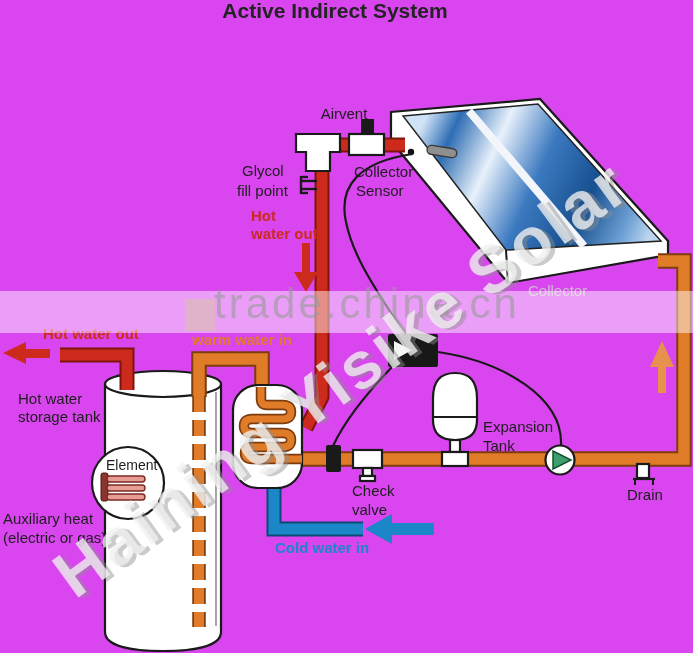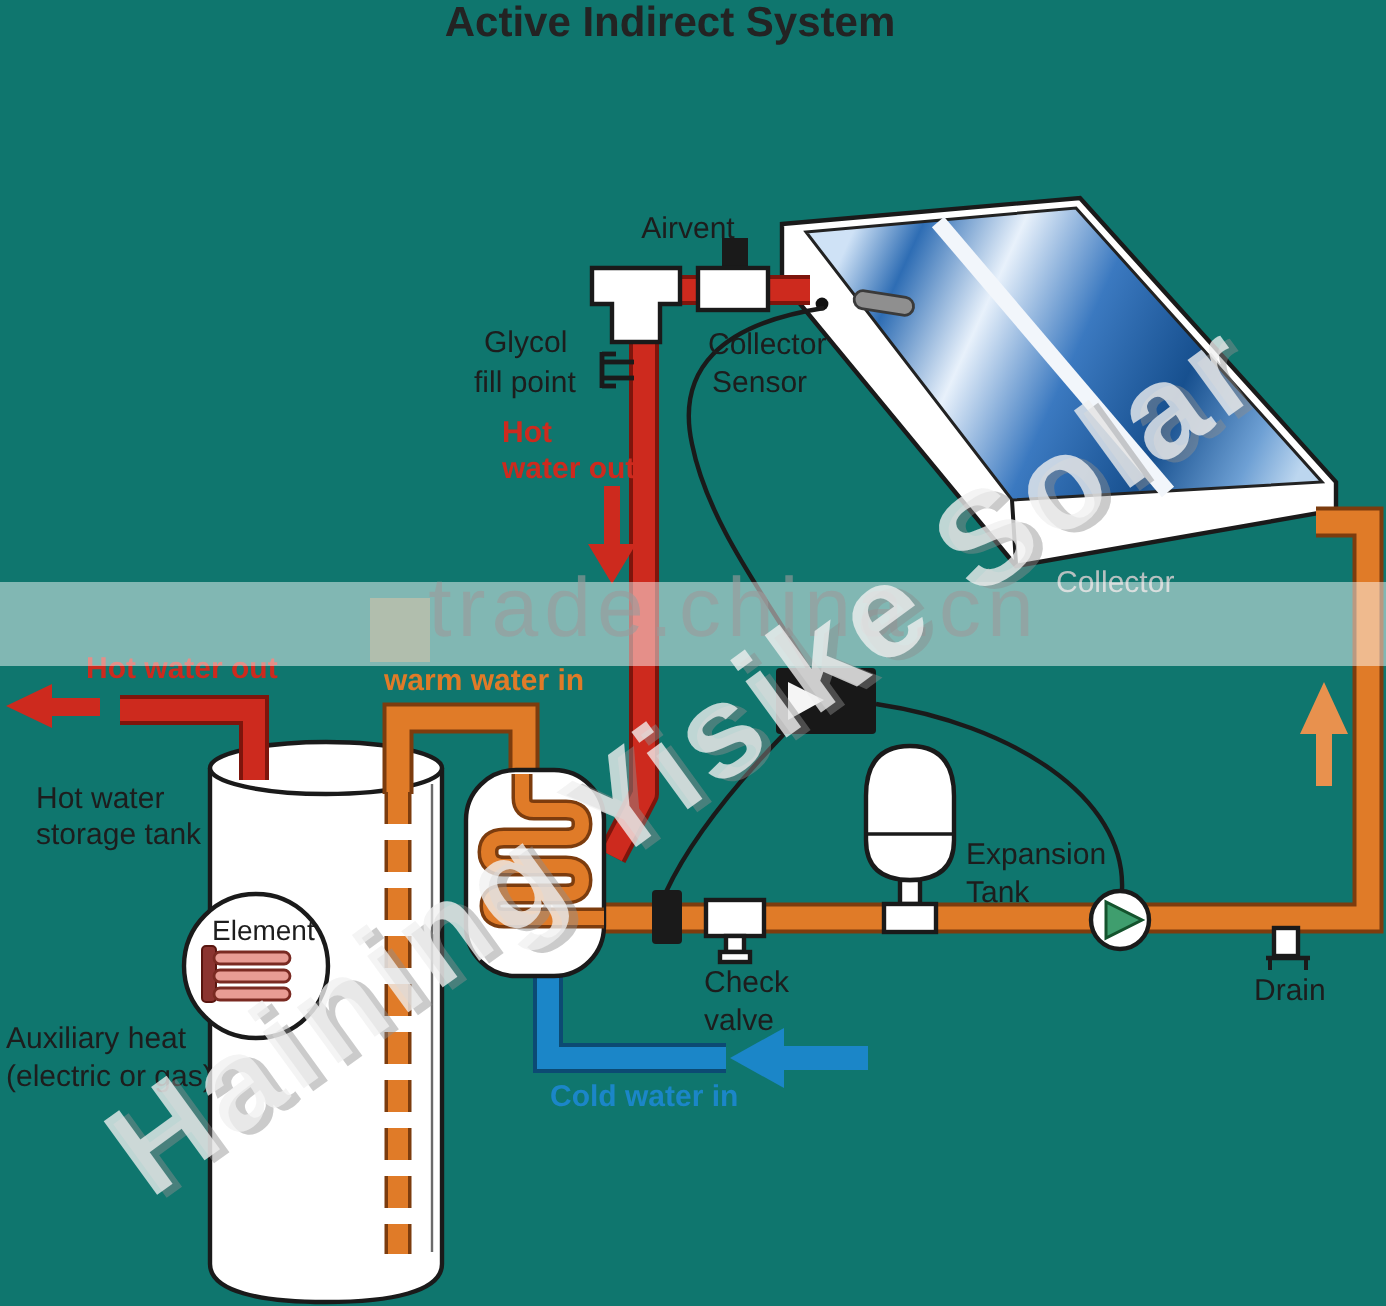--- a/index.html
+++ b/index.html
@@ -1,16 +1,16 @@
 <!DOCTYPE html>
 <html style="--hot-red: #cd2a1e; --warm-orange: #e07b28; --cold-blue: #1b86c8; --pump-green: #3f9e6e; --panel-blue: #2b6cb8; --watermark-gray: #9b9b9b;"><head>
 <meta charset="utf-8">
 <style>
   html,body{margin:0;padding:0;background:#ffffff;}
-  .stage{position:relative;width:693px;height:653px;background:#0f766e;overflow:hidden;
+  .stage{position:relative;width:693px;height:653px;background:#d946ef;overflow:hidden;
          font-family:"Liberation Sans",sans-serif;text-align:center;}
   svg{display:block;}
   
   text{font-family:"Liberation Sans",sans-serif;}
   .title{font-size:21px;font-weight:bold;fill:#232323;}
   .lbl{font-size:15px;fill:#1d1d1d;}
   .lbl-sm{font-size:14px;fill:#1d1d1d;}
   .lbl-hot{font-size:15px;font-weight:bold;fill:var(--hot-red,#cd2a1e);}
   .lbl-warm{font-size:15px;font-weight:bold;fill:var(--warm-orange,#e07b28);}
   .lbl-cold{font-size:15px;font-weight:bold;fill:var(--cold-blue,#1b86c8);}

